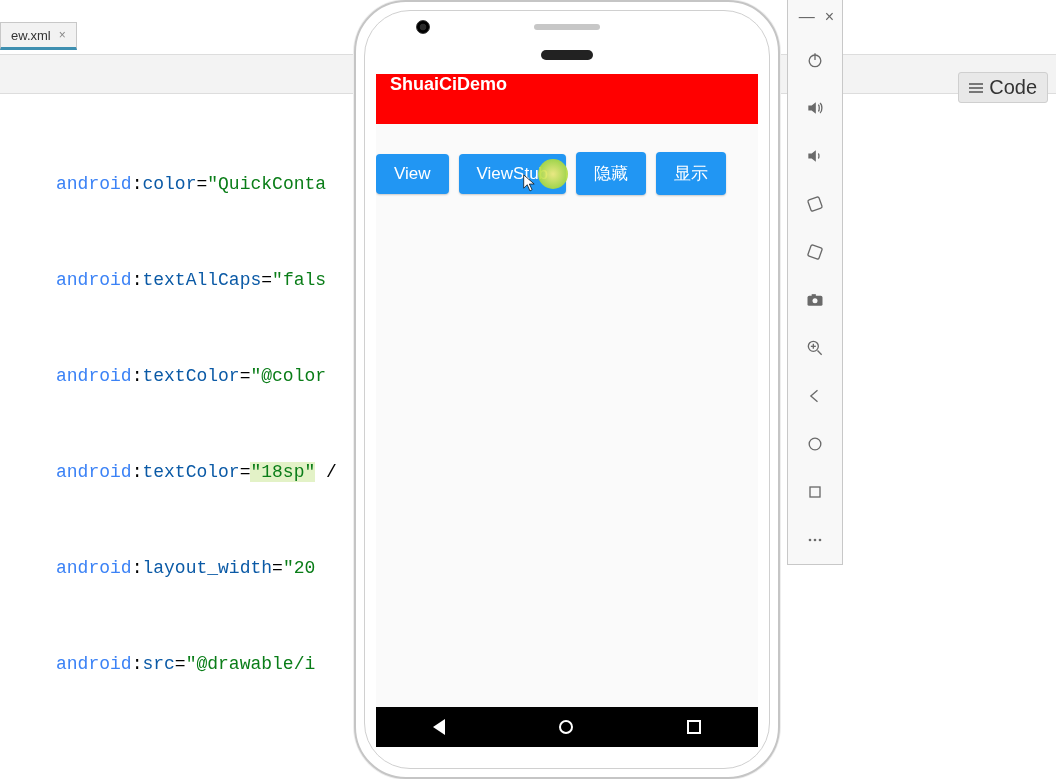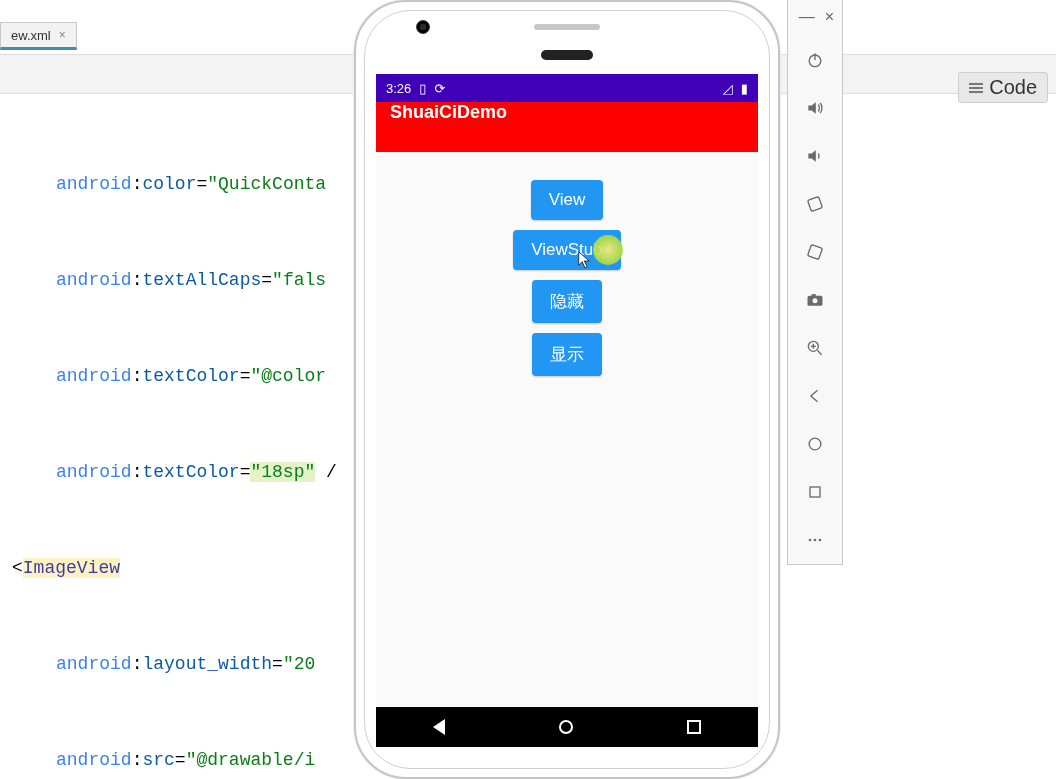--- a/index.html
+++ b/index.html
@@ -133,21 +133,21 @@
     display:flex; align-items:center; justify-content:space-between;
     padding:0 10px;
   }
   .status-left, .status-right { display:flex; gap:8px; align-items:center; }
   .app-bar {
     height:50px; background:#ff0000;
     color:#fff; display:flex; 
     padding-left:14px; font-size:18px; font-weight:600;
   }
   .app-body {
-    display:flex; flex-direction:column; align-items:center;
+    display:flex; flex-direction:row; align-items:center;
     gap:10px; padding-top:28px;
   }
   .mbtn {
     background:#2196f3; color:#fff;
     font-size:17px; padding:10px 18px;
     border-radius:4px;
     box-shadow: 0 1px 2px rgba(0,0,0,0.2);
     position:relative;
   }
   .highlight-circle {
@@ -212,21 +212,20 @@
   <div class="code-btn">
     <span class="menu-lines"></span>
     <span>Code</span>
   </div>
 
   <div class="code-area">
     <div class="ln"><span class="ns">android</span><span class="colon">:</span><span class="attr">color</span><span class="eq">=</span><span class="str">"QuickConta</span></div>
     <div class="ln"><span class="ns">android</span><span class="colon">:</span><span class="attr">textAllCaps</span><span class="eq">=</span><span class="str">"fals</span></div>
     <div class="ln"><span class="ns">android</span><span class="colon">:</span><span class="attr">textColor</span><span class="eq">=</span><span class="str">"@color</span></div>
     <div class="ln"><span class="ns">android</span><span class="colon">:</span><span class="attr">textColor</span><span class="eq">=</span><span class="str hl">"18sp"</span><span class="punct"> /</span></div>
-    <div class="ln low"><span class="punct">&lt;</span><span class="tagn">ImageView</span></div>
     <div class="ln"><span class="ns">android</span><span class="colon">:</span><span class="attr">layout_width</span><span class="eq">=</span><span class="str">"20</span></div>
     <div class="ln"><span class="ns">android</span><span class="colon">:</span><span class="attr">src</span><span class="eq">=</span><span class="str">"@drawable/i</span></div>
     
     
     
     
     
     
     
     
@@ -236,31 +235,20 @@
   </div>
 </div>
 
 <div class="device">
   <div class="device-inner"></div>
   <div class="camera"></div>
   <div class="speaker"></div>
   <div class="speaker2"></div>
 
   <div class="screen">
-    <div class="status-bar">
-      <div class="status-left">
-        <span>3:26</span>
-        <span>▯</span>
-        <span>⟳</span>
-      </div>
-      <div class="status-right">
-        <span>◿</span>
-        <span>▮</span>
-      </div>
-    </div>
     <div class="app-bar">
       <span>ShuaiCiDemo</span>
     </div>
     <div class="app-body">
       <div class="mbtn"><span>View</span></div>
       <div class="mbtn">
         <span>ViewStub</span>
         <span class="highlight-circle"></span>
         <svg class="cursor-arrow" viewBox="0 0 20 28">
             <path d="M1 1 L1 20 L6 15 L10 24 L13 22 L9 14 L16 14 Z" fill="#fff" stroke="#000" stroke-width="1"></path>

